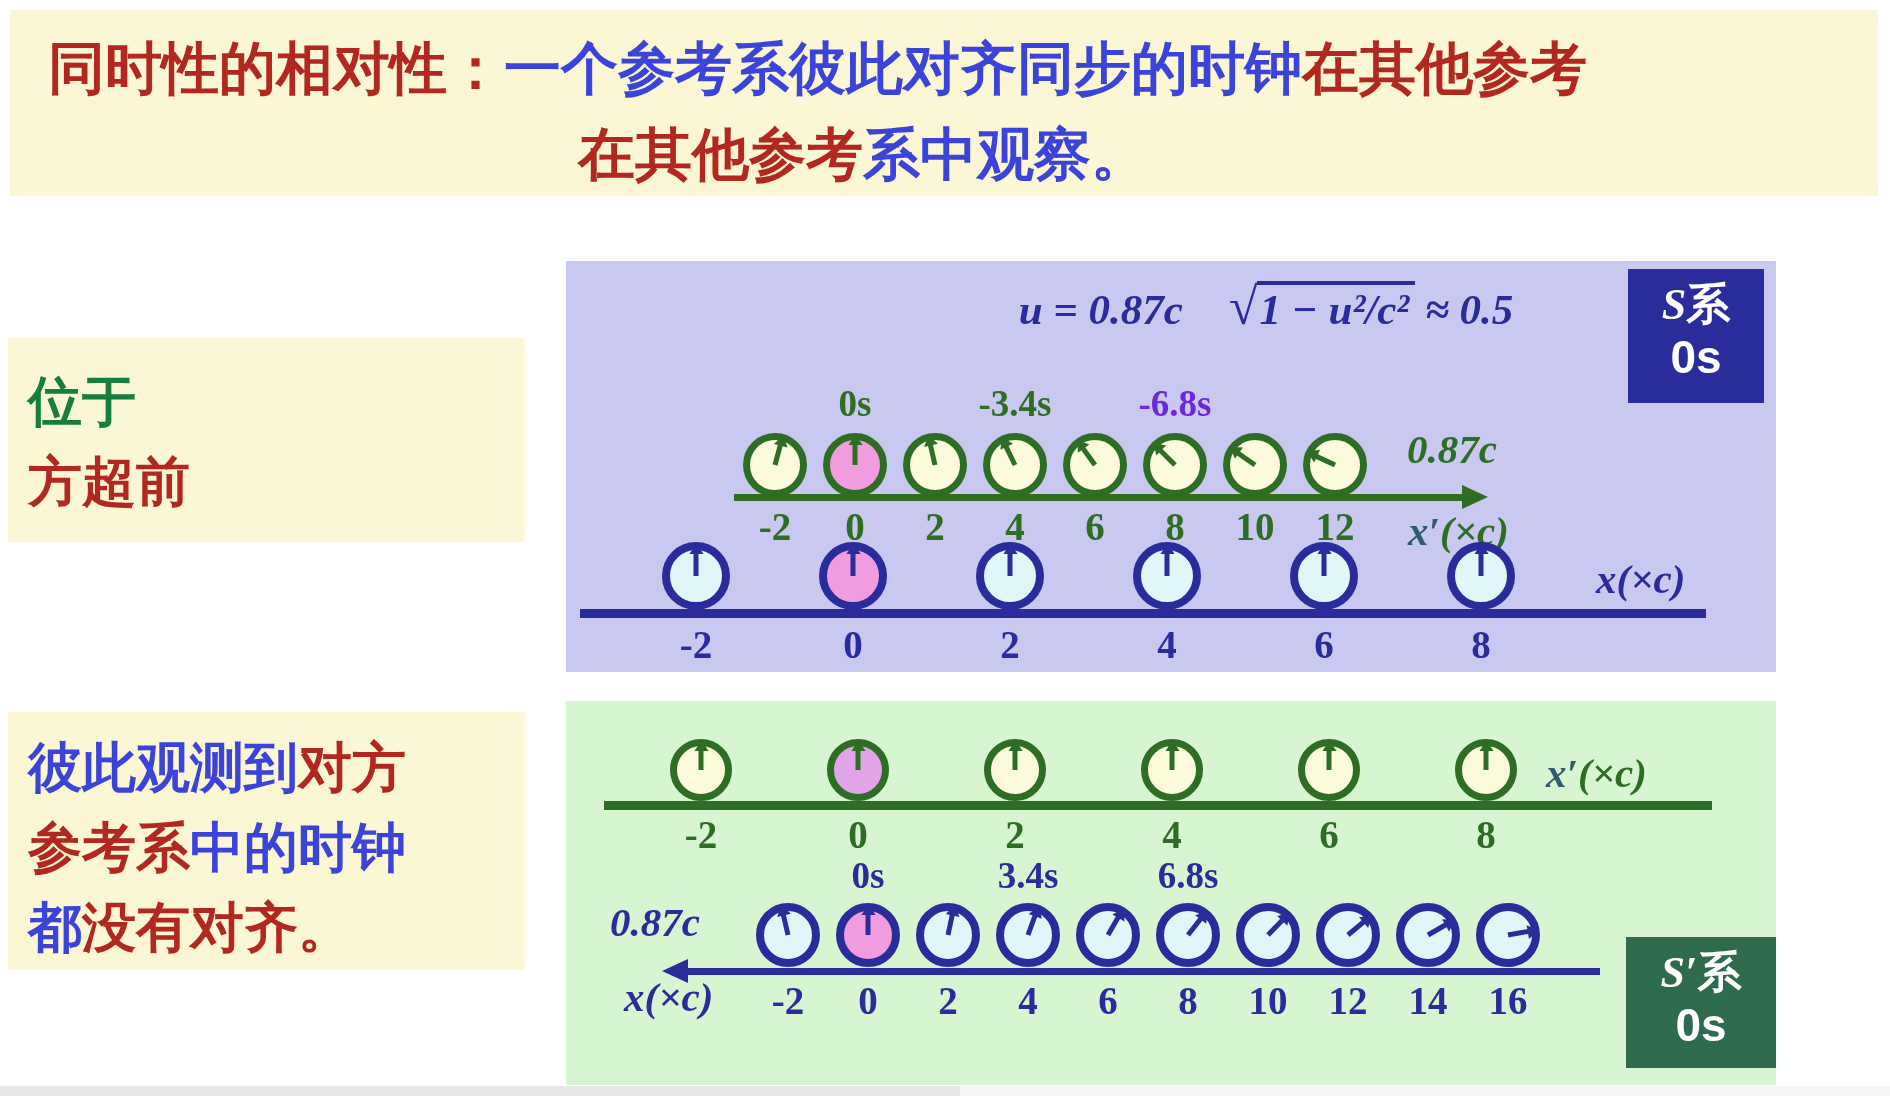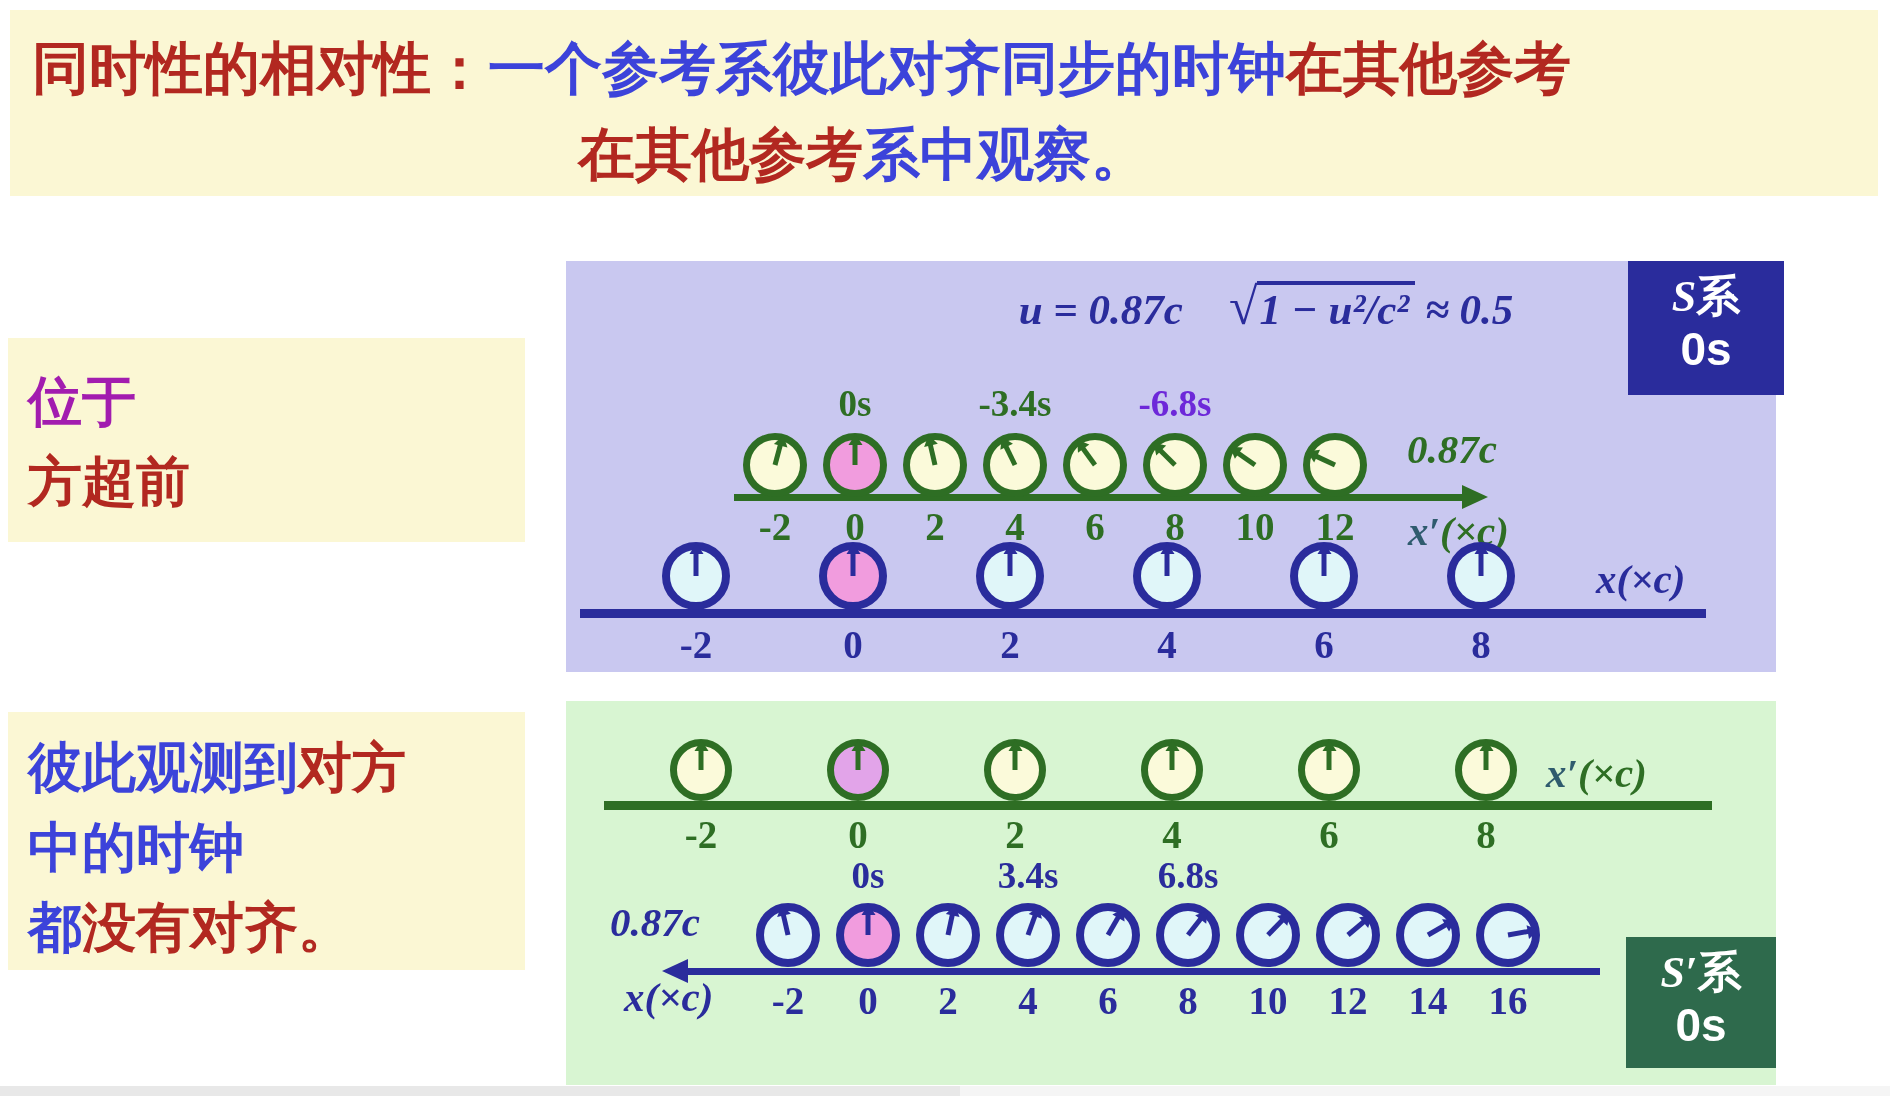--- a/index.html
+++ b/index.html
@@ -32,21 +32,21 @@
 
   .formula{position:absolute;left:340px;top:16px;width:720px;text-align:center;
            font-family:"Liberation Serif",serif;font-weight:bold;font-style:italic;
            font-size:43px;color:var(--navy);white-space:nowrap;}
   .formula .pre{margin-right:46px;}
   .sqrt-sym{font-style:normal;font-size:52px;}
   .radicand{border-top:4px solid var(--navy);padding:1px 6px 0 2px;}
   .formula .post{margin-left:10px;}
 
   .badge{position:absolute;color:#fff;text-align:center;font-weight:bold;}
-  .badge-s{left:1062px;top:0;width:156px;height:134px;background:var(--navy);}
+  .badge-s{left:1062px;top:8px;width:136px;height:134px;background:var(--navy);}
   .badge-sp{left:1060px;top:236px;width:150px;height:131px;background:var(--badge-sp);}
   .badge .bl1{font-size:44px;margin-top:10px;line-height:1.15;}
   .badge .bl1 .letter{font-family:"Liberation Serif",serif;font-style:italic;}
   .badge .bl2{font-size:46px;line-height:1.15;font-family:"Liberation Sans",sans-serif;}
 
   
   .row{position:absolute;left:0;top:0;width:100%;height:100%;}
   .axisline{position:absolute;}
   .ah{position:absolute;width:0;height:0;}
   .clock{position:absolute;border-radius:50%;box-sizing:border-box;z-index:2;}
@@ -64,40 +64,41 @@
   .strip{left:0;top:1086px;height:10px;}
   .strip.a{width:960px;background:#E8E8E8;}
   .strip.b{left:960px;width:930px;background:#F5F5F5;}
 </style>
 </head>
 <body>
 
 <div class="page">
 
   <div class="abs banner">
-    <div class="cnline l1"><span style="color: rgb(178, 40, 32);">同时性的相对性：</span><span style="color: rgb(60, 67, 218);">一个参考系彼此对齐同步的时钟</span><span style="color: rgb(178, 40, 32);">在其他参考</span></div>
+    <div class="cnline l1"><span style="color: rgb(178, 40, 32); margin-left: 16px;">同时性的相对性：</span><span style="color: rgb(60, 67, 218);">一个参考系彼此对齐同步的时钟</span><span style="color: rgb(178, 40, 32);">在其他参考</span></div>
     <div class="cnline l2"><span style="color: rgb(178, 40, 32);">在其他参考</span><span style="color: rgb(60, 67, 218);">系中观察。</span></div>
   </div>
 
   <div class="abs note note1">
     <div class="nline">
-        <span style="color: #a21caf;">位于</span>
+        <span style="color: #15803d;">位于</span>
       </div>
     <div class="nline">
         <span style="color: rgb(178, 40, 32);">方</span>
         <span style="color: rgb(178, 40, 32);">超前</span>
       </div>
   </div>
 
   <div class="abs note note2">
     <div class="nline">
         <span style="color: rgb(60, 67, 218);">彼此观测到</span>
         <span style="color: rgb(178, 40, 32);">对方</span>
       </div>
     <div class="nline">
+        <span style="color: rgb(178, 40, 32);">参考系</span>
         <span style="color: rgb(60, 67, 218);">中的时钟</span>
       </div>
     <div class="nline">
         <span style="color: rgb(60, 67, 218);">都</span>
         <span style="color: rgb(178, 40, 32);">没有对齐。</span>
       </div>
   </div>
 
   <div class="abs panel panel-s">
     <div class="formula">

